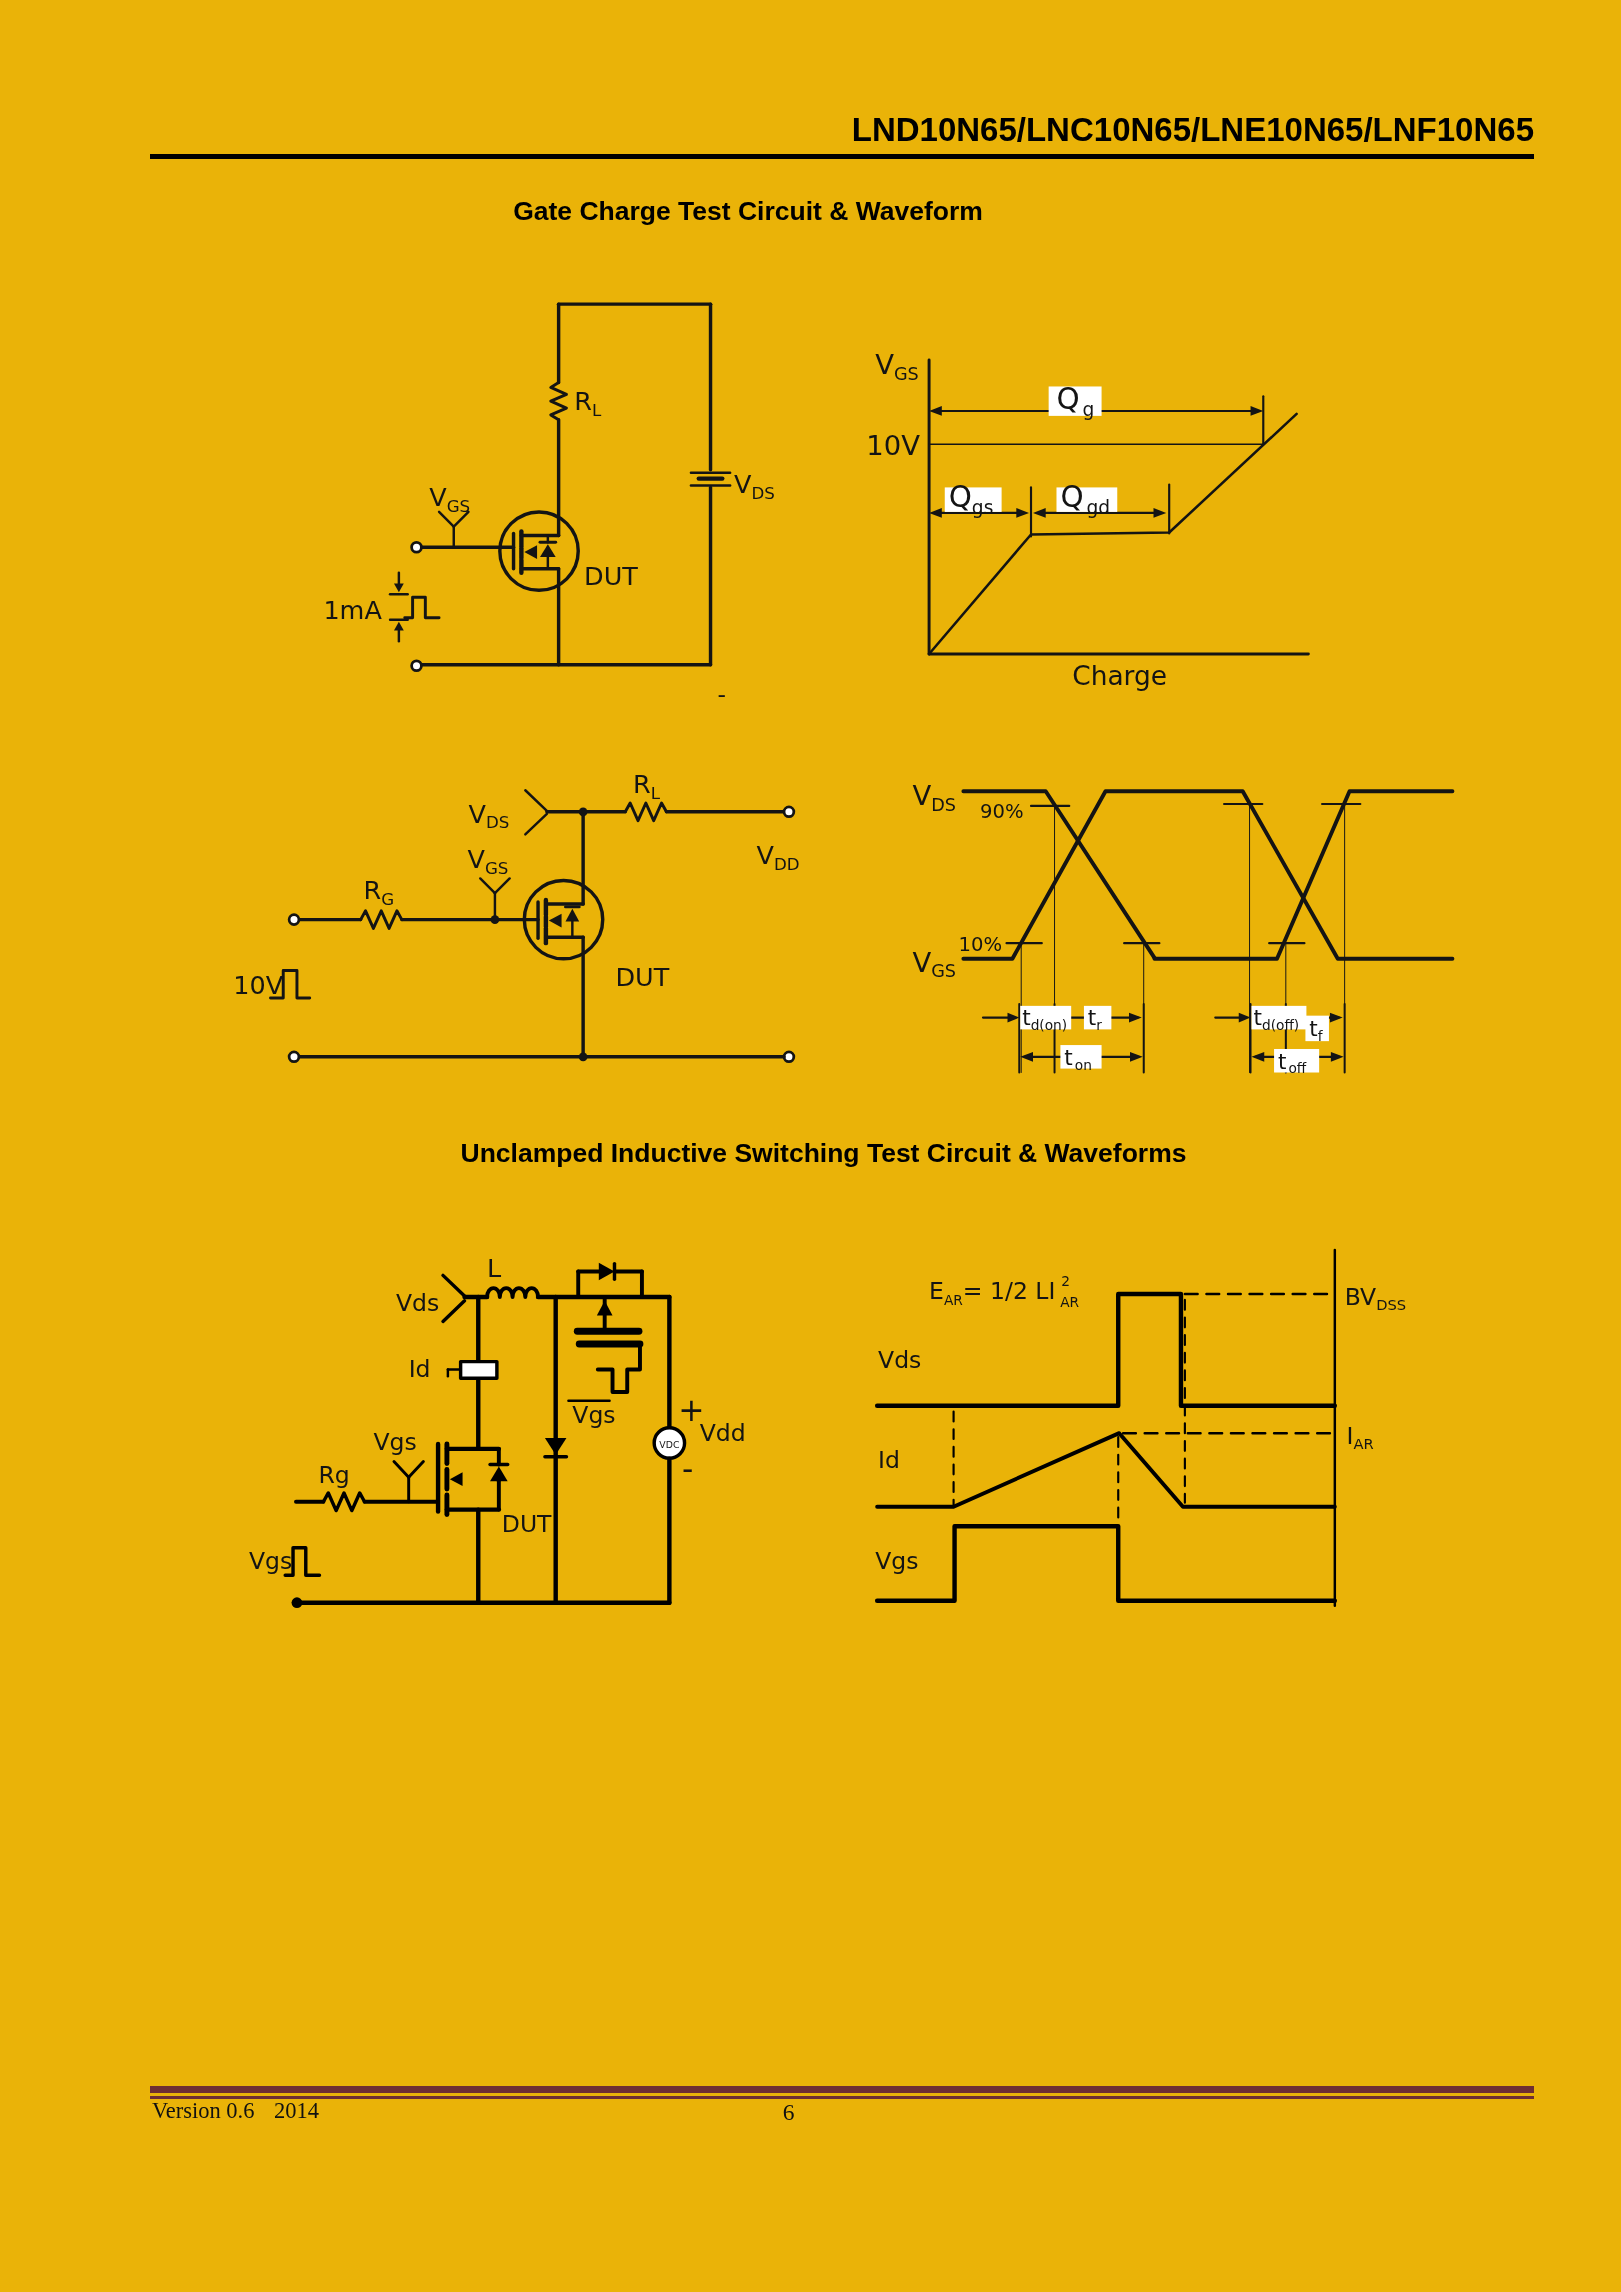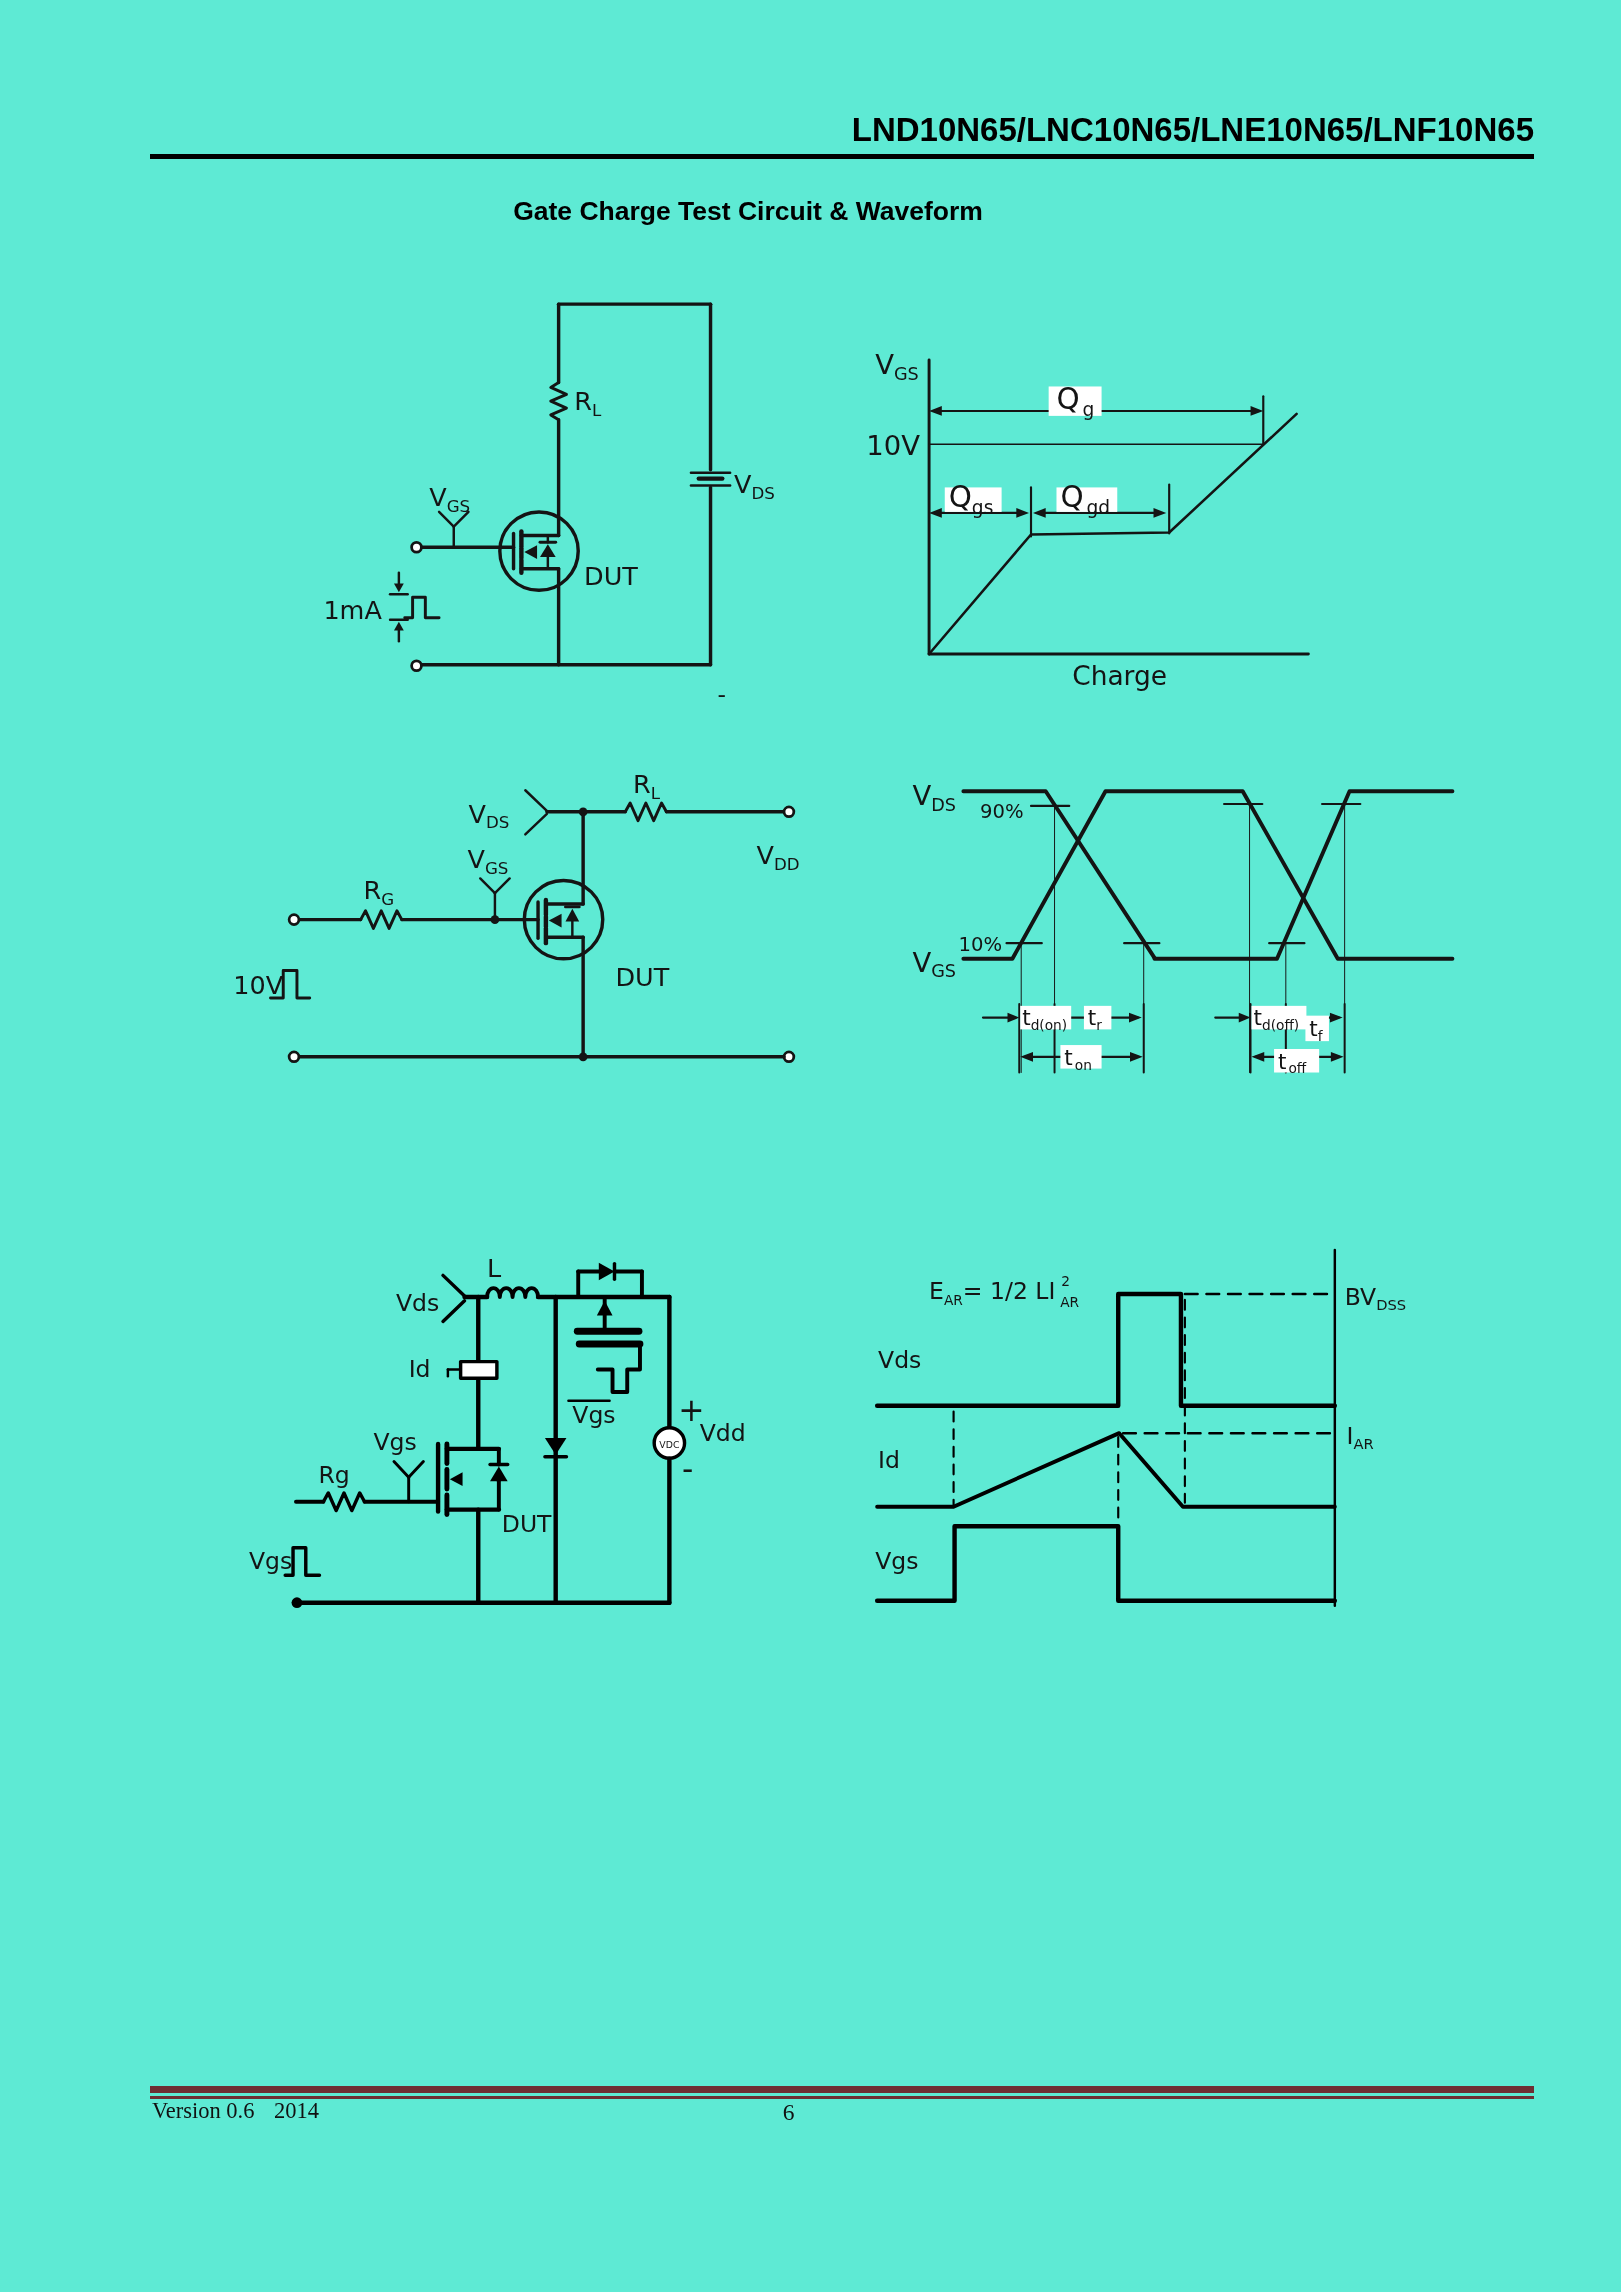--- a/index.html
+++ b/index.html
@@ -1,16 +1,16 @@
 <!DOCTYPE html>
 <html><head>
 <meta charset="utf-8">
 <style>
   html,body{margin:0;padding:0;background:#ffffff;}
-  .page{position:relative;width:1621px;height:2293px;background:#5eead4;overflow:hidden;
+  .page{position:relative;width:1621px;height:2293px;background:#eab308;overflow:hidden;
         font-family:"Liberation Sans",sans-serif;color:#000;}
   .header-text{position:absolute;left:150px;top:111px;width:1384px;text-align:right;
         font-size:33px;font-weight:bold;letter-spacing:0px;color:#000;}
   .header-rule{position:absolute;left:150px;top:154px;width:1384px;height:4.9px;background:#000;}
   .sec-title{position:absolute;font-size:26.5px;font-weight:bold;text-align:center;color:#000;}
   .title1{left:395px;top:196px;width:706px;}
   .title2{left:441px;top:1138px;width:765px;}
   svg.diagrams{position:absolute;left:0;top:0;}
   .lbl{font-family:"DejaVu Sans",sans-serif;fill:#141414;}
   .footer-bar{position:absolute;left:150px;top:2086px;width:1384px;height:6.9px;}
@@ -23,20 +23,21 @@
 </style>
 </head>
 <body>
 
 <div class="page">
 
   <div class="header-text">LND10N65/LNC10N65/LNE10N65/LNF10N65</div>
   <div class="header-rule"></div>
 
   <div class="sec-title title1">Gate Charge Test Circuit &amp; Waveform</div>
+  <div class="sec-title title2">Unclamped Inductive Switching Test Circuit &amp; Waveforms</div>
 
   <svg class="diagrams" width="1621" height="2293" viewBox="0 0 1654 2339">
 
     <g stroke="#141414" fill="none" stroke-linecap="round" stroke-linejoin="round">
       <path d="M570,310 H725" stroke-width="3.5"></path>
       <path d="M570,310 V390" stroke-width="3.5"></path>
       <path d="M570,390 L562,395 L578,402 L562,409 L578,416 L562,423 L570,428" stroke-width="3"></path>
       <path d="M570,428 V546" stroke-width="3.5"></path>
       <path d="M725,310 V479" stroke-width="3.5"></path>
       <g>

